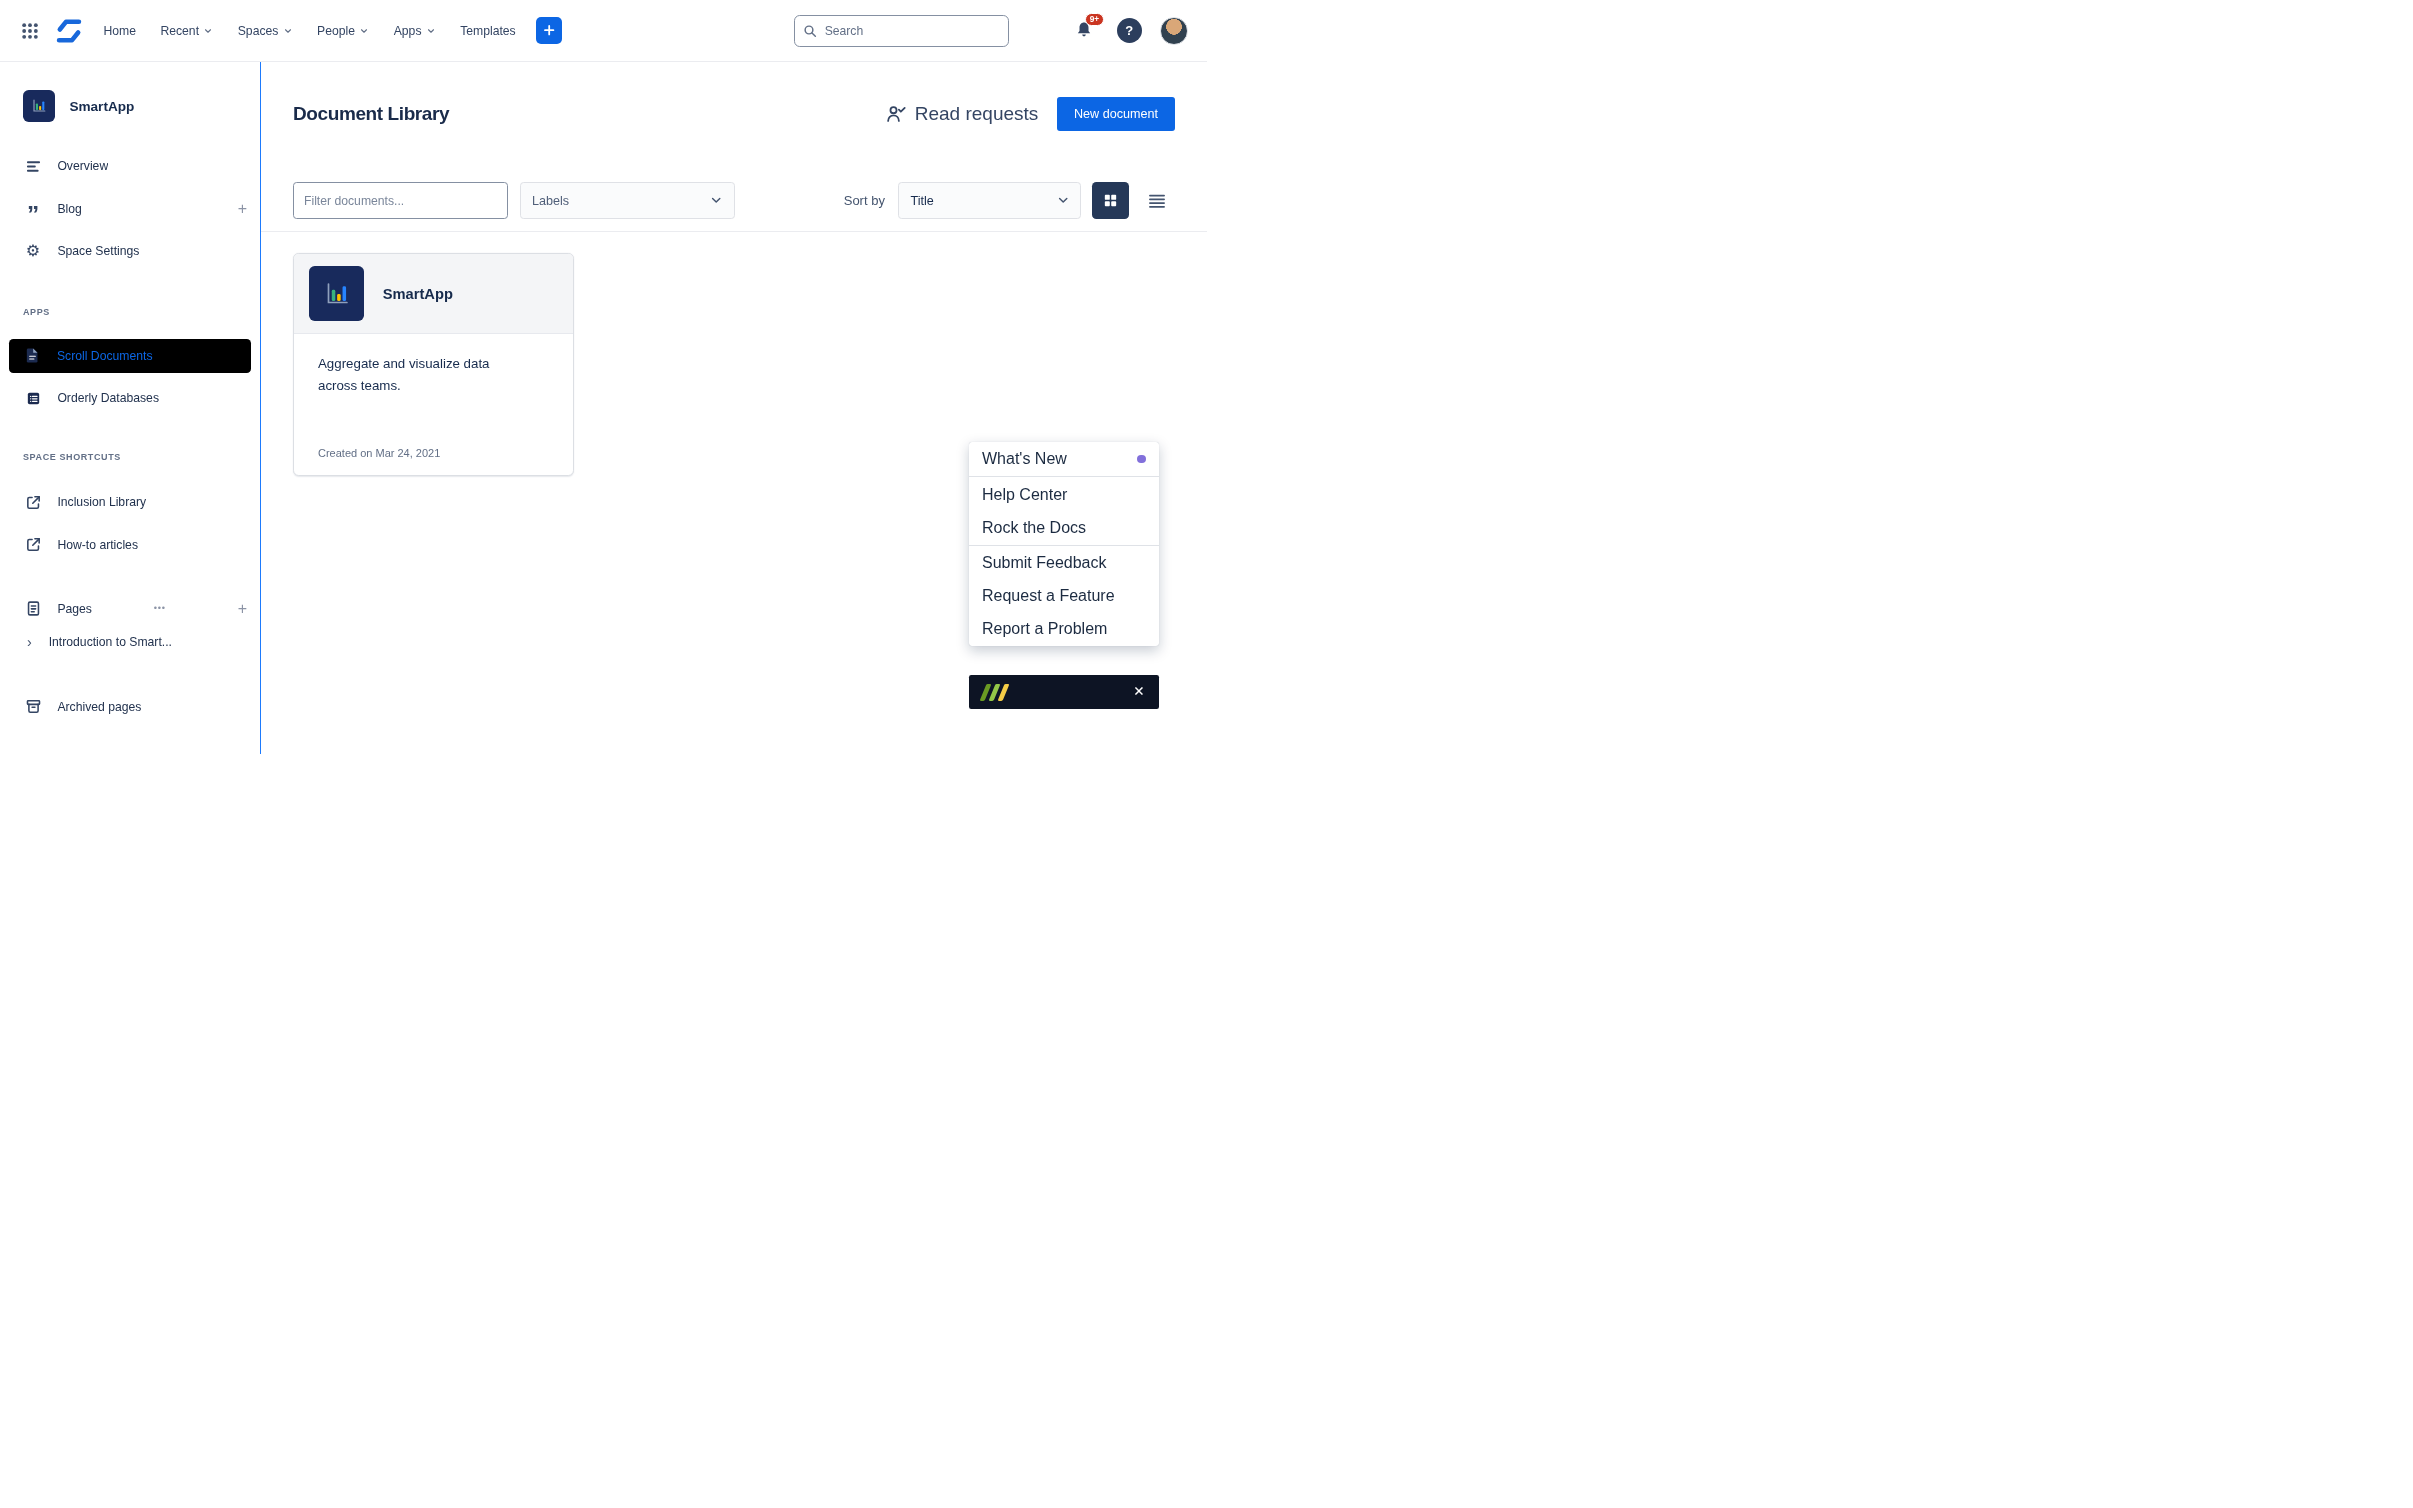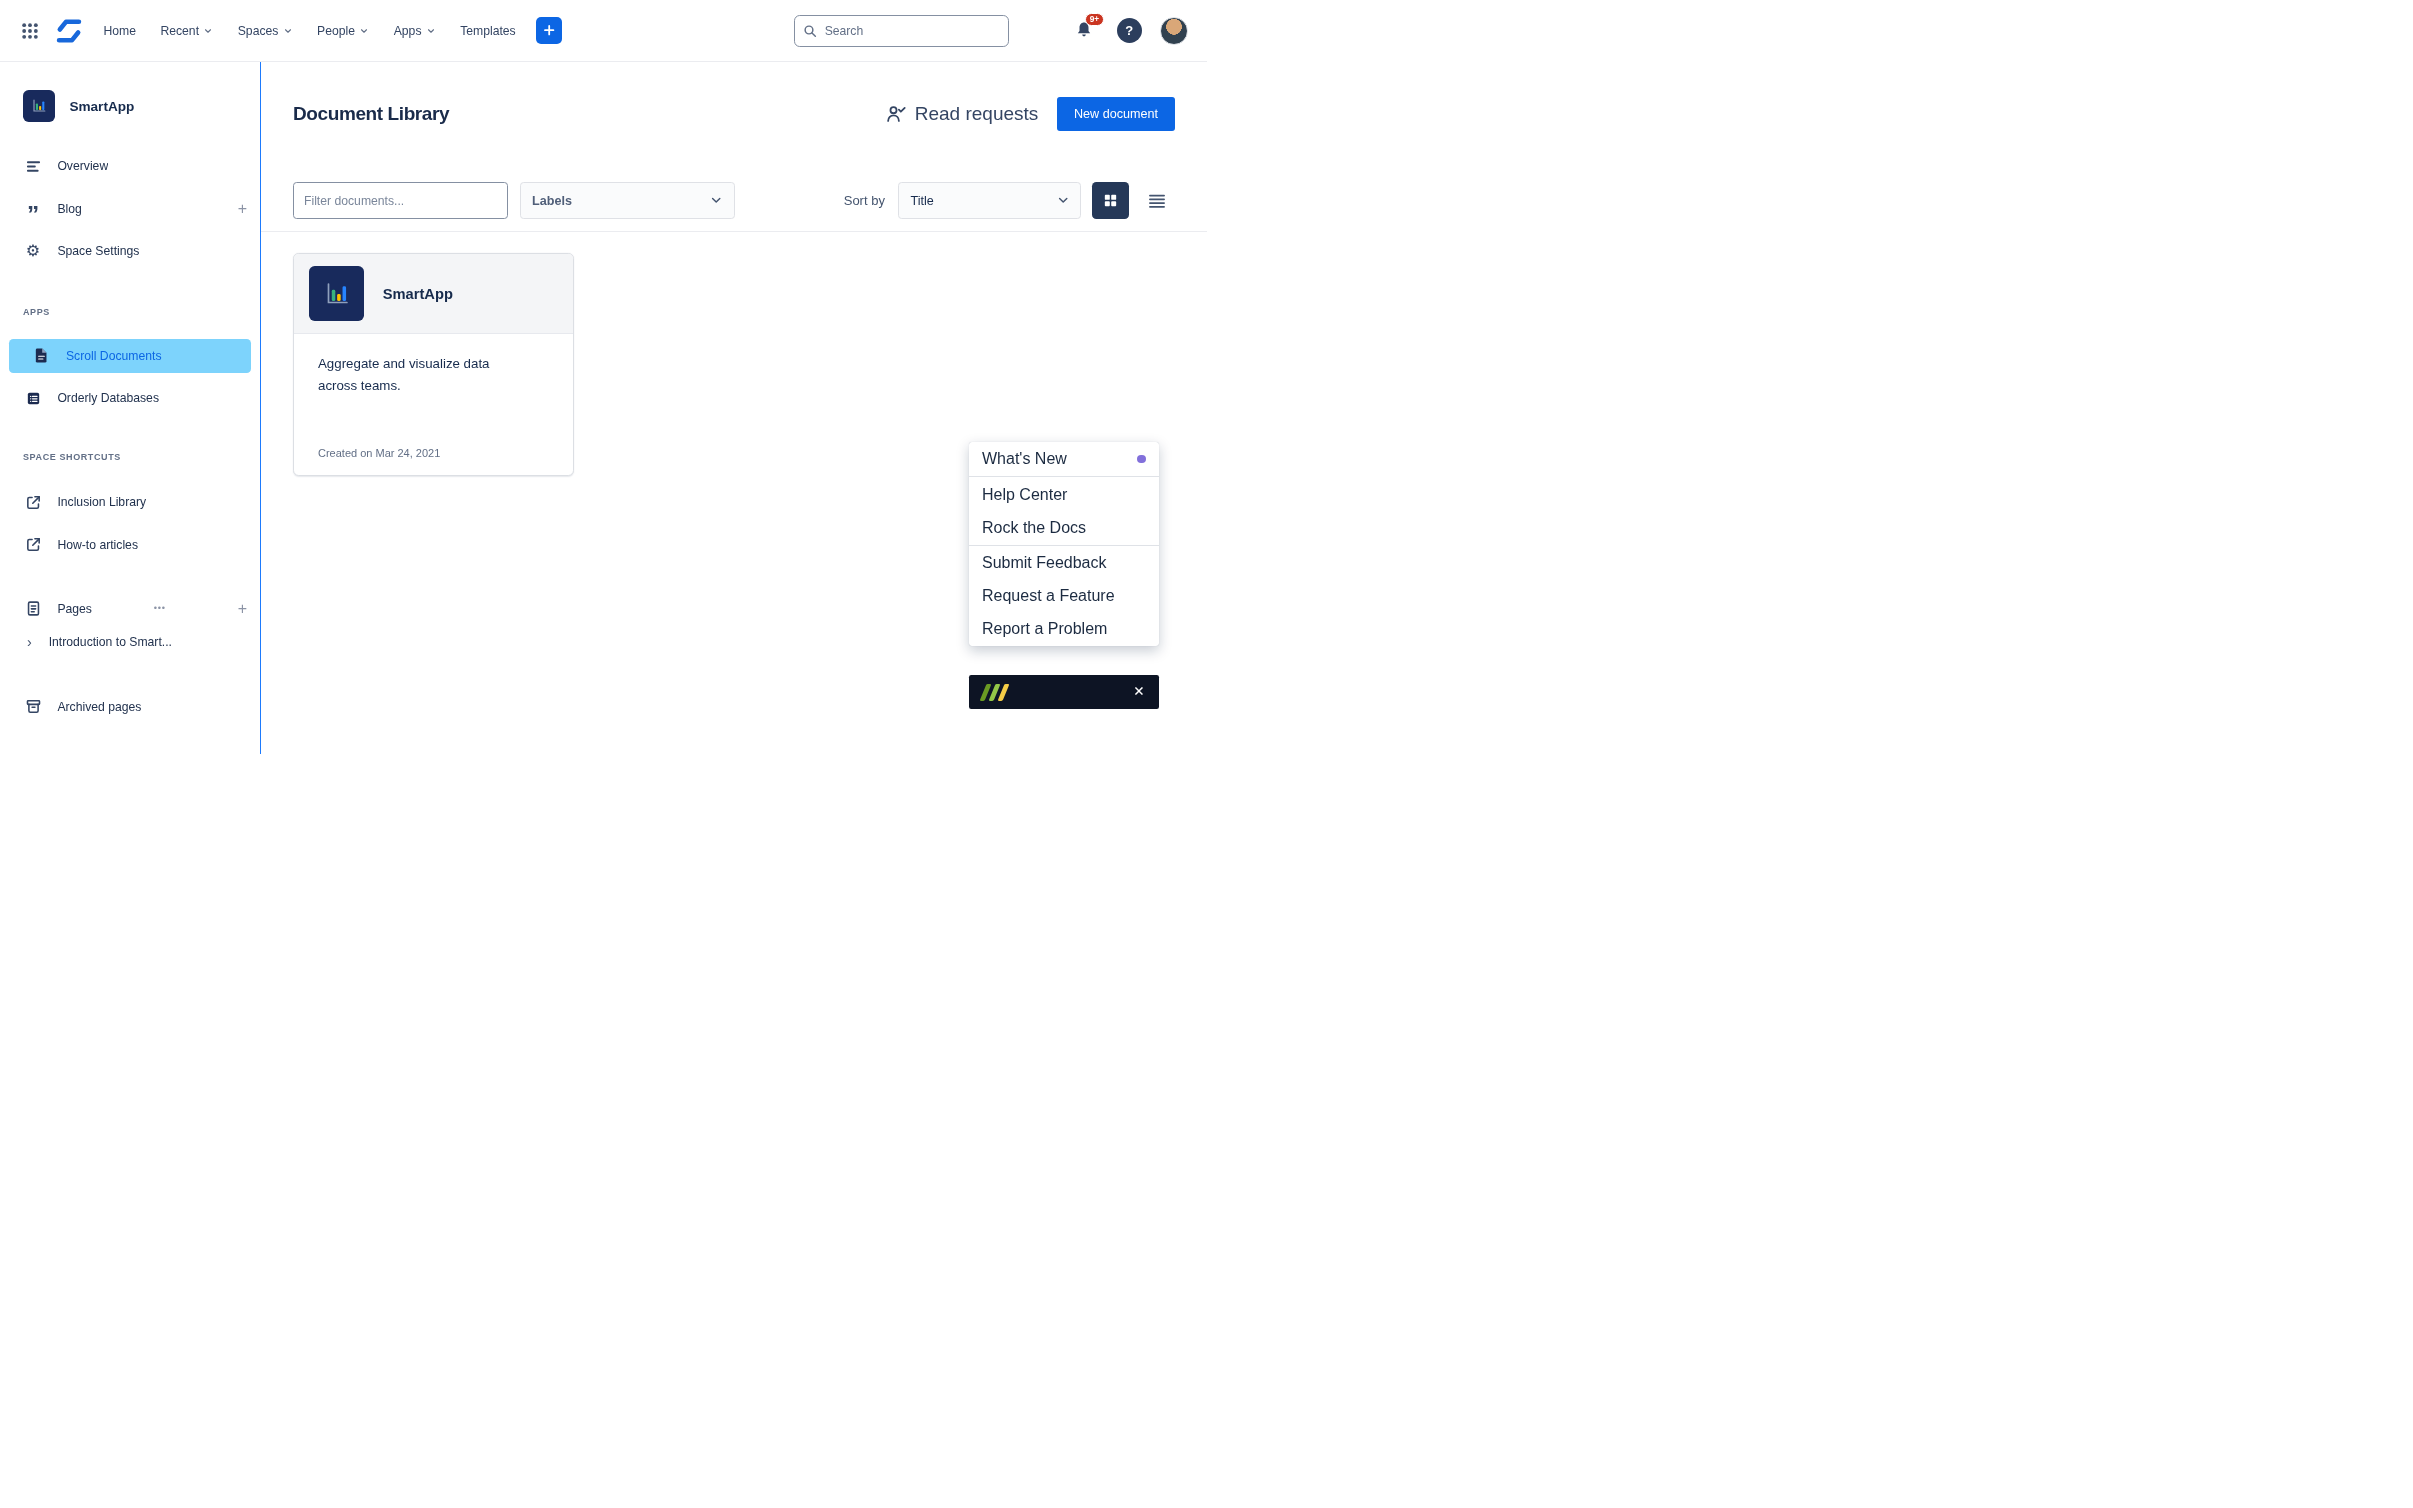--- a/index.html
+++ b/index.html
@@ -35,21 +35,21 @@
             background:radial-gradient(circle at 50% 34%, #D9A778 0 36%, #31414F 37% 100%);
             border:0.7px solid #DCDFE4; }
   
   .shell { display:flex; height:692px; }
   .sidebar { width:261px; border-right:1.4px solid #1D7AFC; background:#fff; flex-shrink:0; }
   .space-head { display:flex; align-items:center; height:34px; margin-top:27px; padding:0 23px; }
   .space-tile { width:32px; height:32px; border-radius:5.7px; background:#182A5C; display:flex;
                 align-items:center; justify-content:center; }
   .space-name { margin-left:14.4px; font-size:13.6px; font-weight:700; color:#172B4D; }
   .side-row { display:flex; align-items:center; height:34px; padding:0 13px 0 23px; cursor:pointer; }
-  .side-row.selected { background:#7dd3fc; border-radius:4.3px; margin:0 8.6px; padding-left:23px; }
+  .side-row.selected { background:#000000; border-radius:4.3px; margin:0 8.6px; padding-left:14px; }
   .side-ic { width:20px; display:flex; justify-content:center; align-items:center; margin-right:14.4px;
              flex-shrink:0; }
   .side-label { font-size:12.2px; color:#22324E; white-space:nowrap; overflow:hidden; }
   .side-row.selected .side-label { color:#0C66E4; font-weight:500; }
   .row-action { margin-left:auto; color:#8C94A6; font-size:16px; line-height:1; cursor:pointer; }
   .row-action.more { font-size:15px; letter-spacing:0.7px; margin-right:10px; }
   .side-section { font-size:9px; font-weight:700; letter-spacing:0.6px; color:#626F86;
                   margin-left:23px; }
   .child-row { display:flex; align-items:center; height:32px; padding-left:27px; cursor:pointer; }
   .child-chevron { width:16px; color:#44546F; font-size:14.4px; }
@@ -66,21 +66,21 @@
                  padding:0 17px; font-size:12.6px; font-weight:500; font-family:inherit; cursor:pointer; }
   .filter-row { display:flex; align-items:center; margin-top:50px; height:37px; }
   .filter-input { width:215px; height:37px; border:1.4px solid #8590A2; border-radius:3.6px;
                   padding:0 10px; font-size:12.2px; font-family:inherit; color:#172B4D; outline:none; }
   .filter-input::placeholder { color:#7A869A; }
   .select-box { height:37px; background:#FAFBFC; border:1.4px solid #DFE1E6; border-radius:3.6px;
                 display:flex; align-items:center; padding:0 10px 0 11.5px; cursor:pointer; }
   .select-box .sel-text { font-size:12.6px; color:#505F79; }
   .select-box .sel-text.dark { color:#172B4D; }
   .select-box svg { margin-left:auto; }
-  .labels-select { width:215px; margin-left:11.5px;font-weight:bold; }
+  .labels-select { width:215px; margin-left:11.5px; }
   .sortby { margin-left:auto; font-size:13px; color:#44546E; }
   .sort-select { width:183px; margin-left:13px; }
   .view-btn { width:37px; height:37px; border-radius:4.3px; display:flex; align-items:center;
               justify-content:center; cursor:pointer; }
   .view-btn.grid-active { background:#253858; margin-left:11.5px; }
   .view-btn.list { margin-left:8.6px; }
   .rule { border:none; border-top:1.4px solid #EBECF0; margin-top:11.5px; }
   
   .card { width:281px; height:223px; border:0.7px solid #DCDFE4; border-radius:5.7px; margin:21.5px 0 0 32px;
           background:#fff; box-shadow:0 0.7px 1.4px rgba(9,30,66,.10); cursor:pointer; position:relative;

